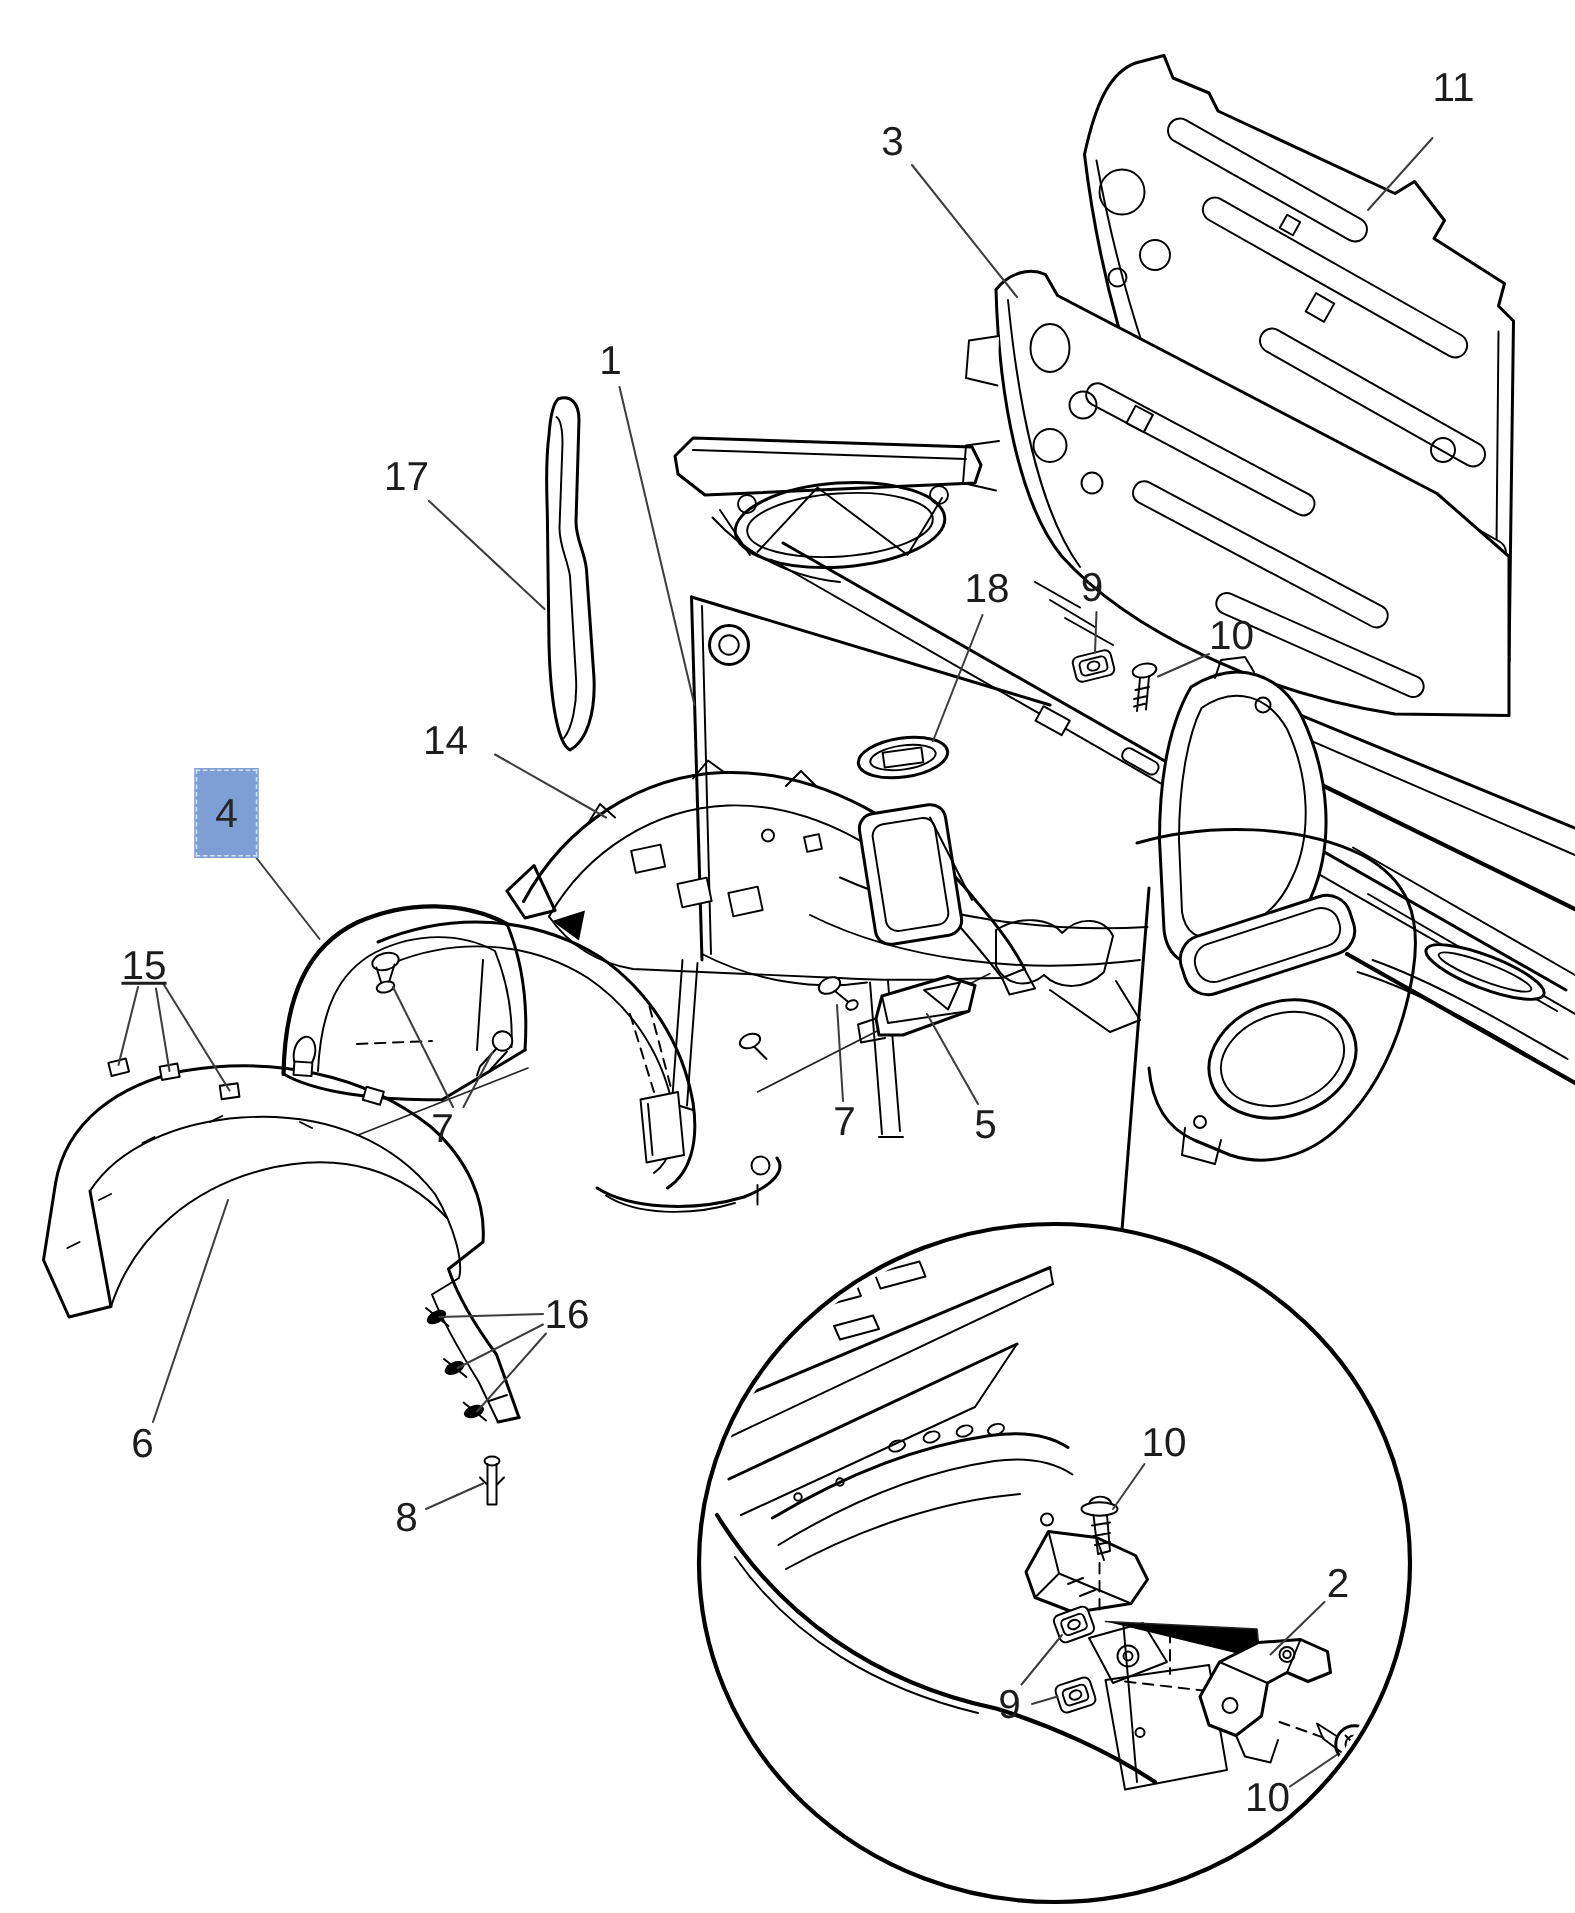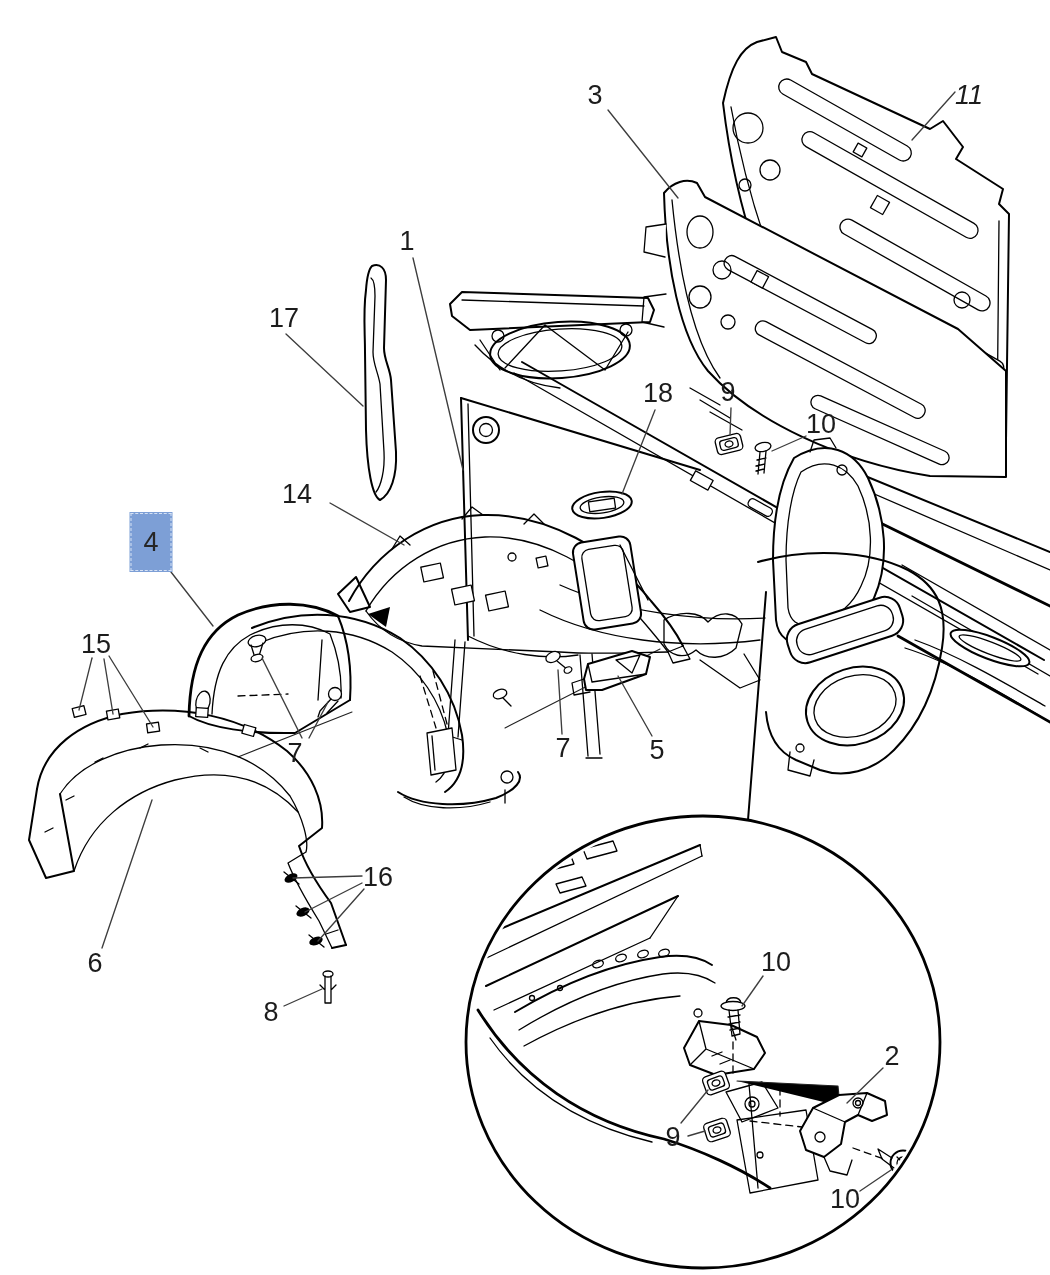--- a/index.html
+++ b/index.html
@@ -350,28 +350,28 @@
         <line x1="284" y1="1006" x2="322" y2="989" class="leader"></line>
         <line x1="763" y1="976" x2="742" y2="1006" class="leader"></line>
         <line x1="883" y1="1068" x2="847" y2="1103" class="leader"></line>
         <line x1="681" y1="1123" x2="708" y2="1090" class="leader"></line>
         <line x1="688" y1="1136" x2="705" y2="1131" class="leader"></line>
         <line x1="860" y1="1191" x2="891" y2="1170" class="leader"></line>
       </g>
 </svg>
 <div class="callout" style="left: 407px; top: 241px;">1</div>
     <div class="callout" style="left: 595px; top: 95px;">3</div>
-    <div class="callout" style="left: 969px; top: 95px; font-style: italic;">11</div>
-    <div class="callout" style="left: 284px; top: 318px;">17</div>
+    <div class="callout" style="left: 969px; top: 59px;">11</div>
+    <div class="callout" style="left: 271px; top: 318px;">17</div>
     <div class="callout" style="left: 658px; top: 393px; text-align: right;">18</div>
     <div class="callout" style="left: 728px; top: 392px;">9</div>
     <div class="callout" style="left: 821px; top: 424px;">10</div>
     <div class="callout" style="left: 297px; top: 494px;">14</div>
     <div class="callout highlighted" style="left: 151px; top: 542px;">4</div>
-    <div class="callout" style="left: 96px; top: 644px;">15</div>
+    <div class="callout" style="left: 96px; top: 644px; text-decoration: underline;">15</div>
     <div class="callout" style="left: 295px; top: 753px;">7</div>
     <div class="callout" style="left: 563px; top: 748px;">7</div>
     <div class="callout" style="left: 657px; top: 750px;">5</div>
     <div class="callout" style="left: 95px; top: 963px;">6</div>
     <div class="callout" style="left: 378px; top: 877px;">16</div>
     <div class="callout" style="left: 271px; top: 1012px;">8</div>
     <div class="callout" style="left: 776px; top: 962px;">10</div>
     <div class="callout" style="left: 892px; top: 1056px;">2</div>
     <div class="callout" style="left: 673px; top: 1137px;">9</div>
     <div class="callout" style="left: 845px; top: 1199px;">10</div>

